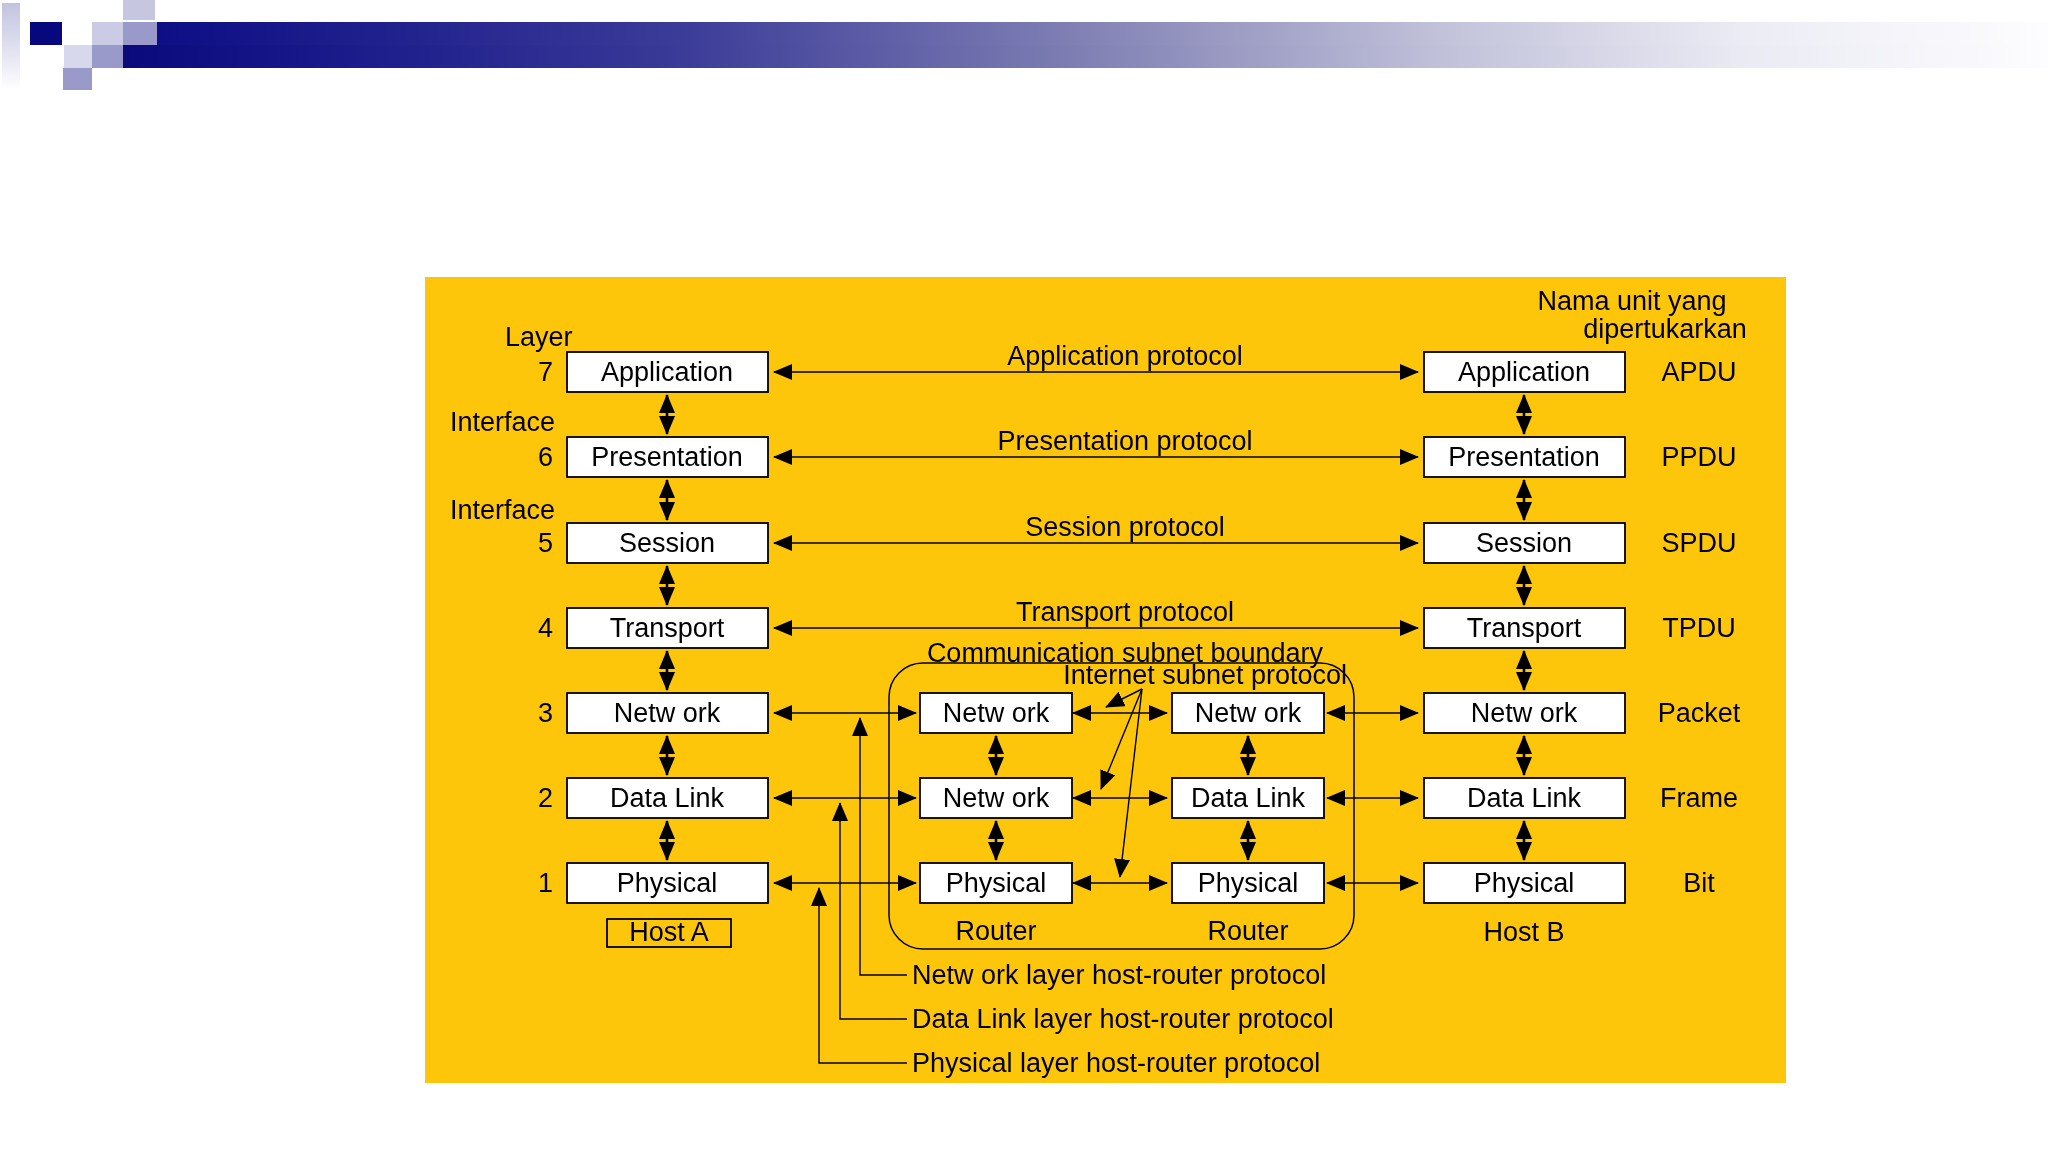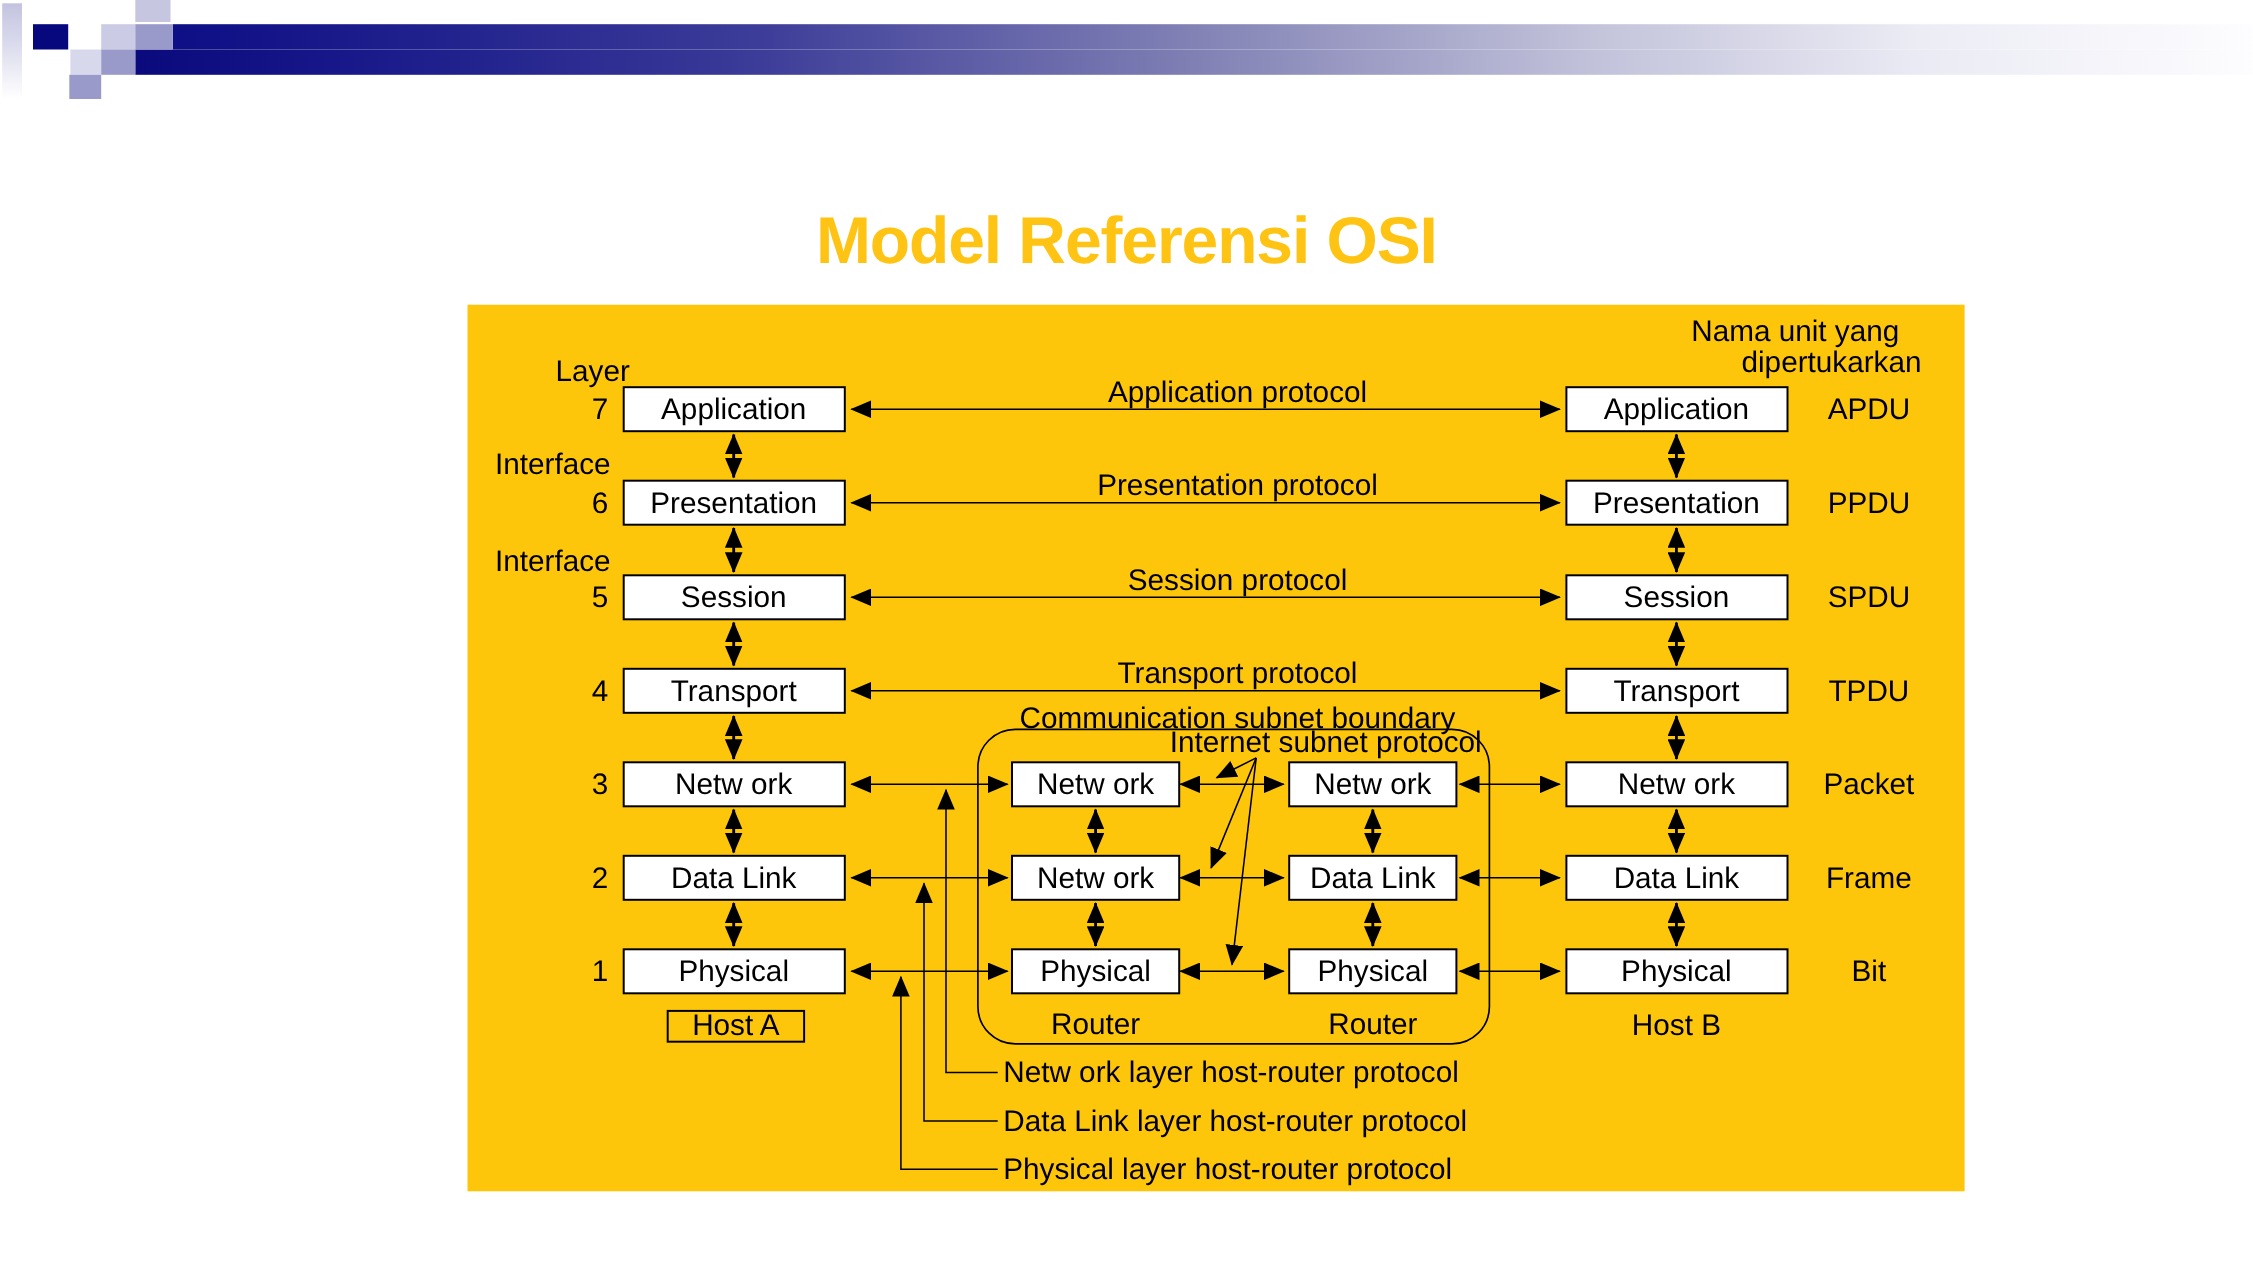--- a/index.html
+++ b/index.html
@@ -63,21 +63,20 @@
     <div class="bar-lower"></div>
     <div class="sq sq-navy"></div>
     <div class="sq sq-pale-a"></div>
     <div class="sq sq-pale-top"></div>
     <div class="sq sq-med-a"></div>
     <div class="sq sq-pale-b"></div>
     <div class="sq sq-med-b"></div>
     <div class="sq sq-med-c"></div>
   </div>
 
-  <div class="title">Model Referensi OSI</div>
 
   <div class="panel">
     <svg width="1361" height="806" viewBox="0 0 1361 806">
       <defs>
         <marker id="arr" markerUnits="userSpaceOnUse" markerWidth="20" markerHeight="16" refX="18" refY="8" orient="auto-start-reverse">
           <path d="M0,0 L19,8 L0,16 Z"></path>
         </marker>
       </defs>
 
       <rect class="boundary" x="464" y="386" width="465" height="286" rx="34"></rect>

